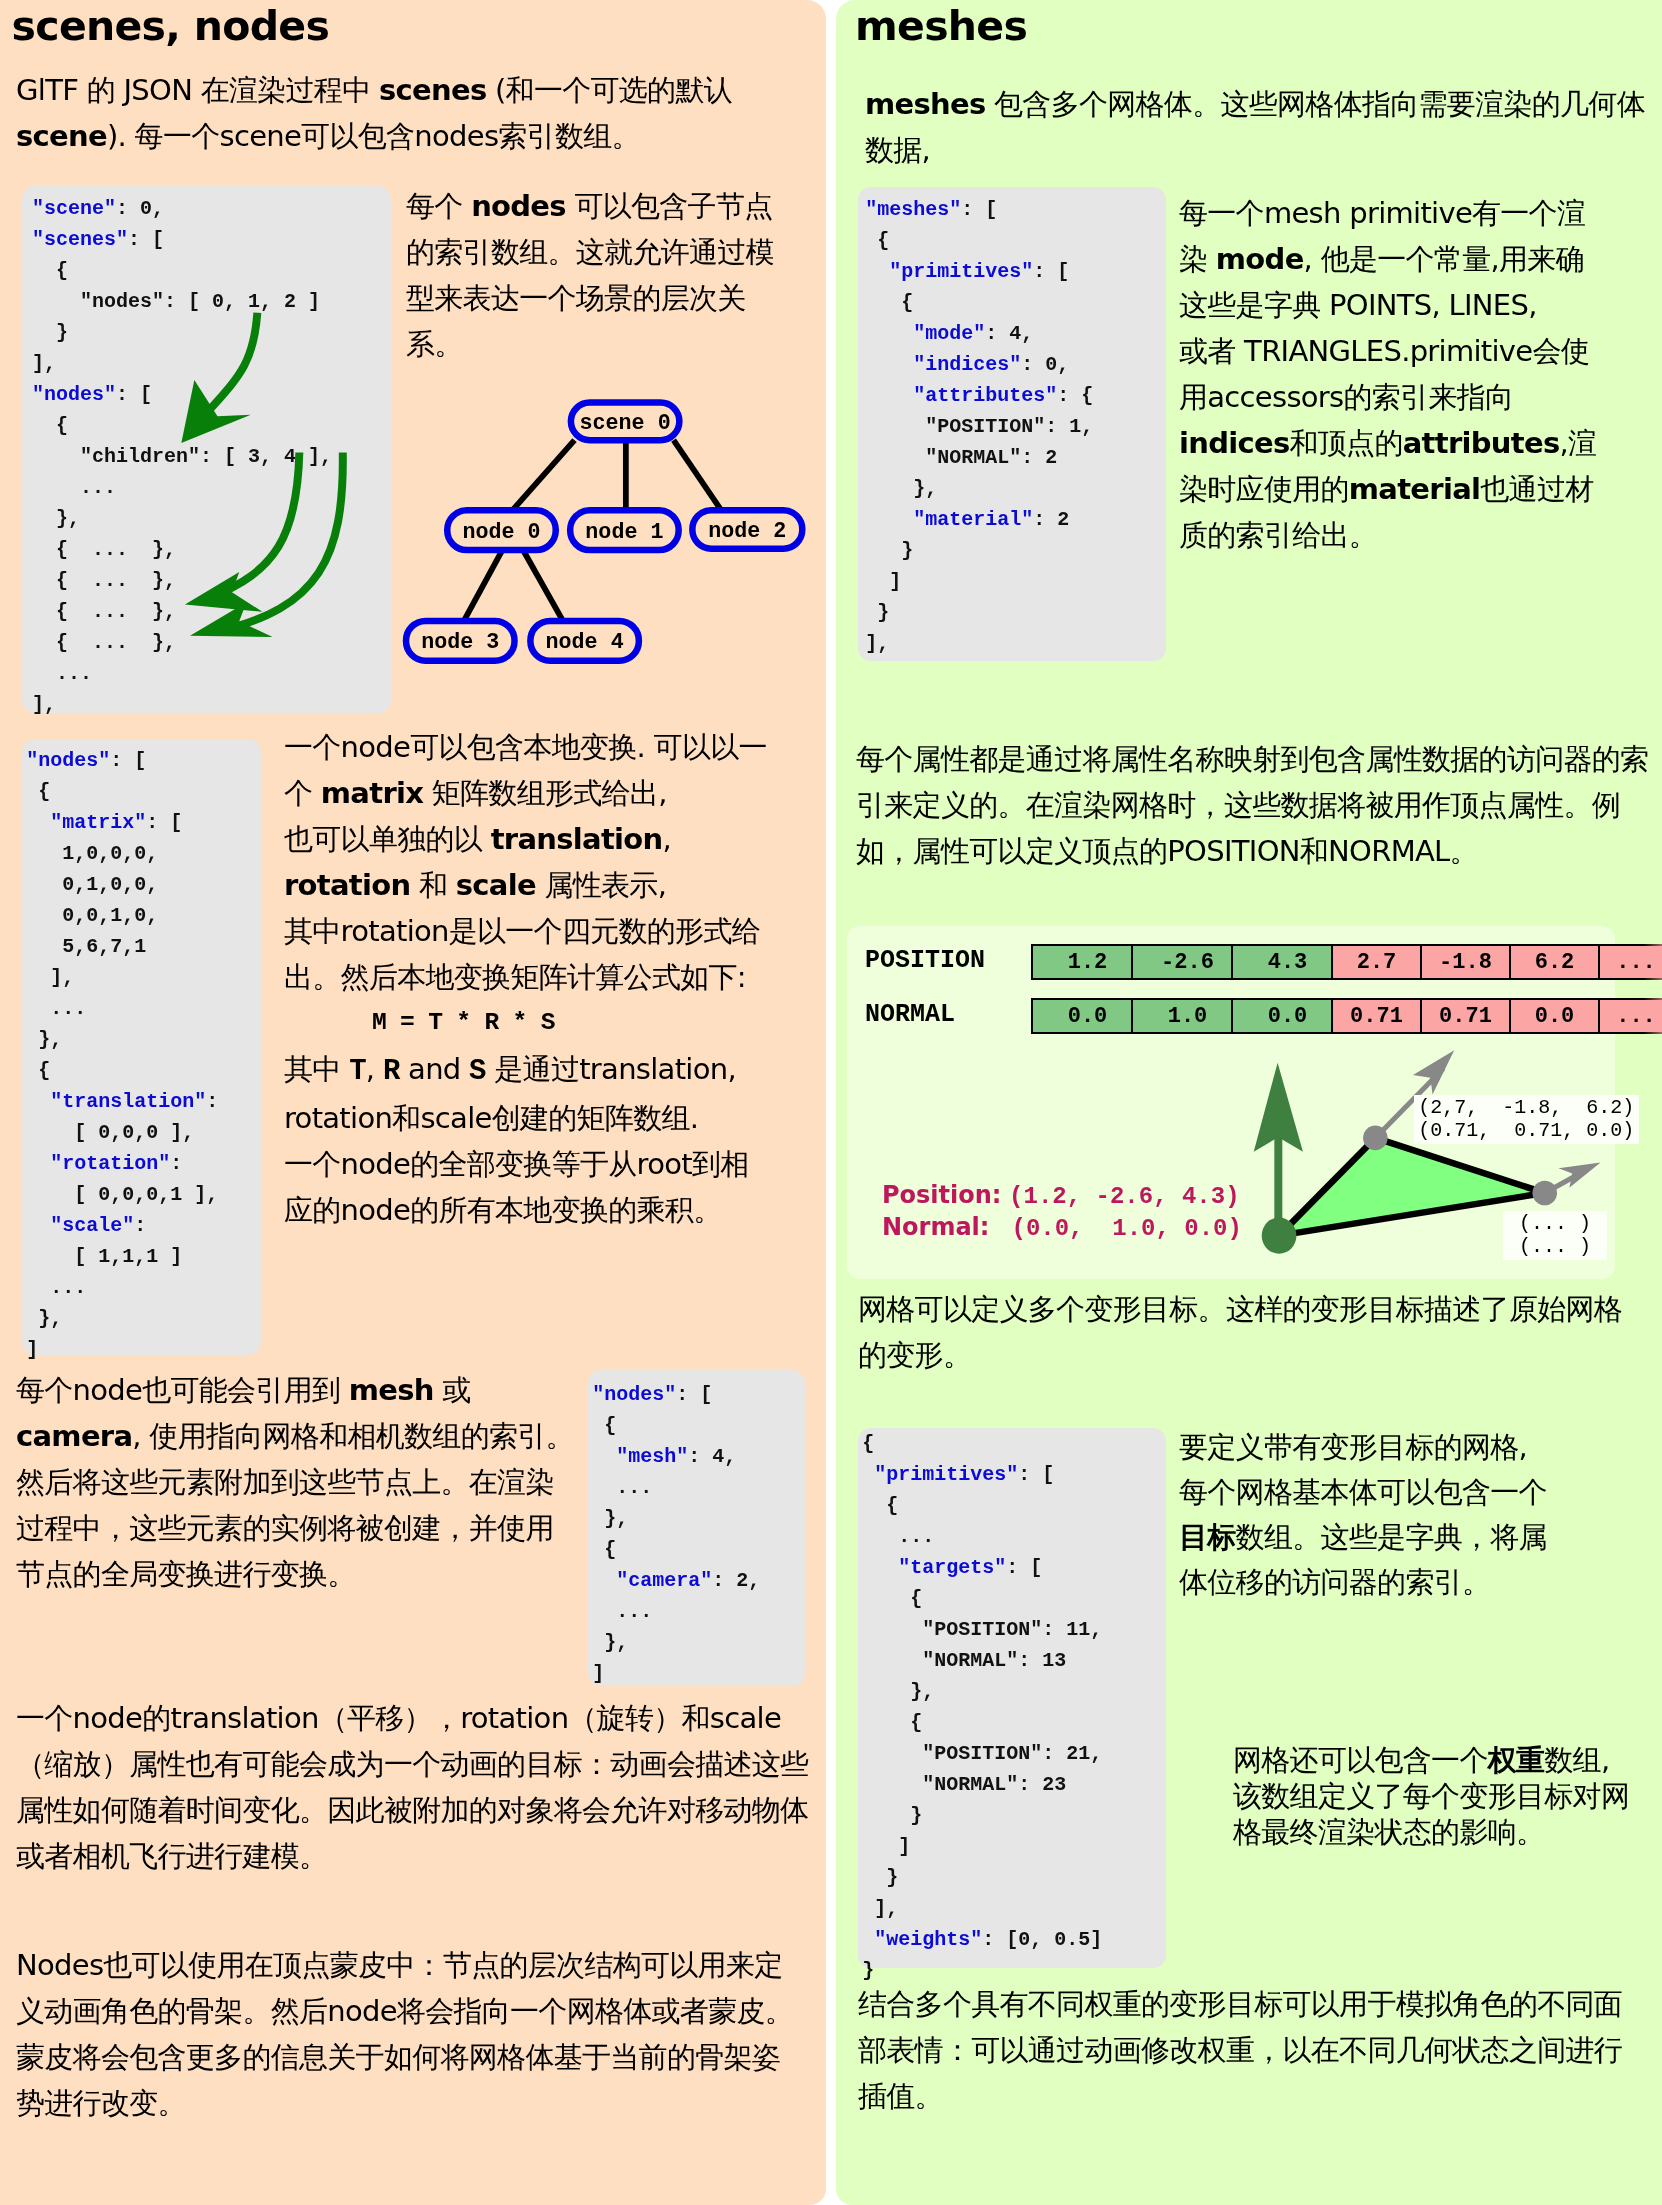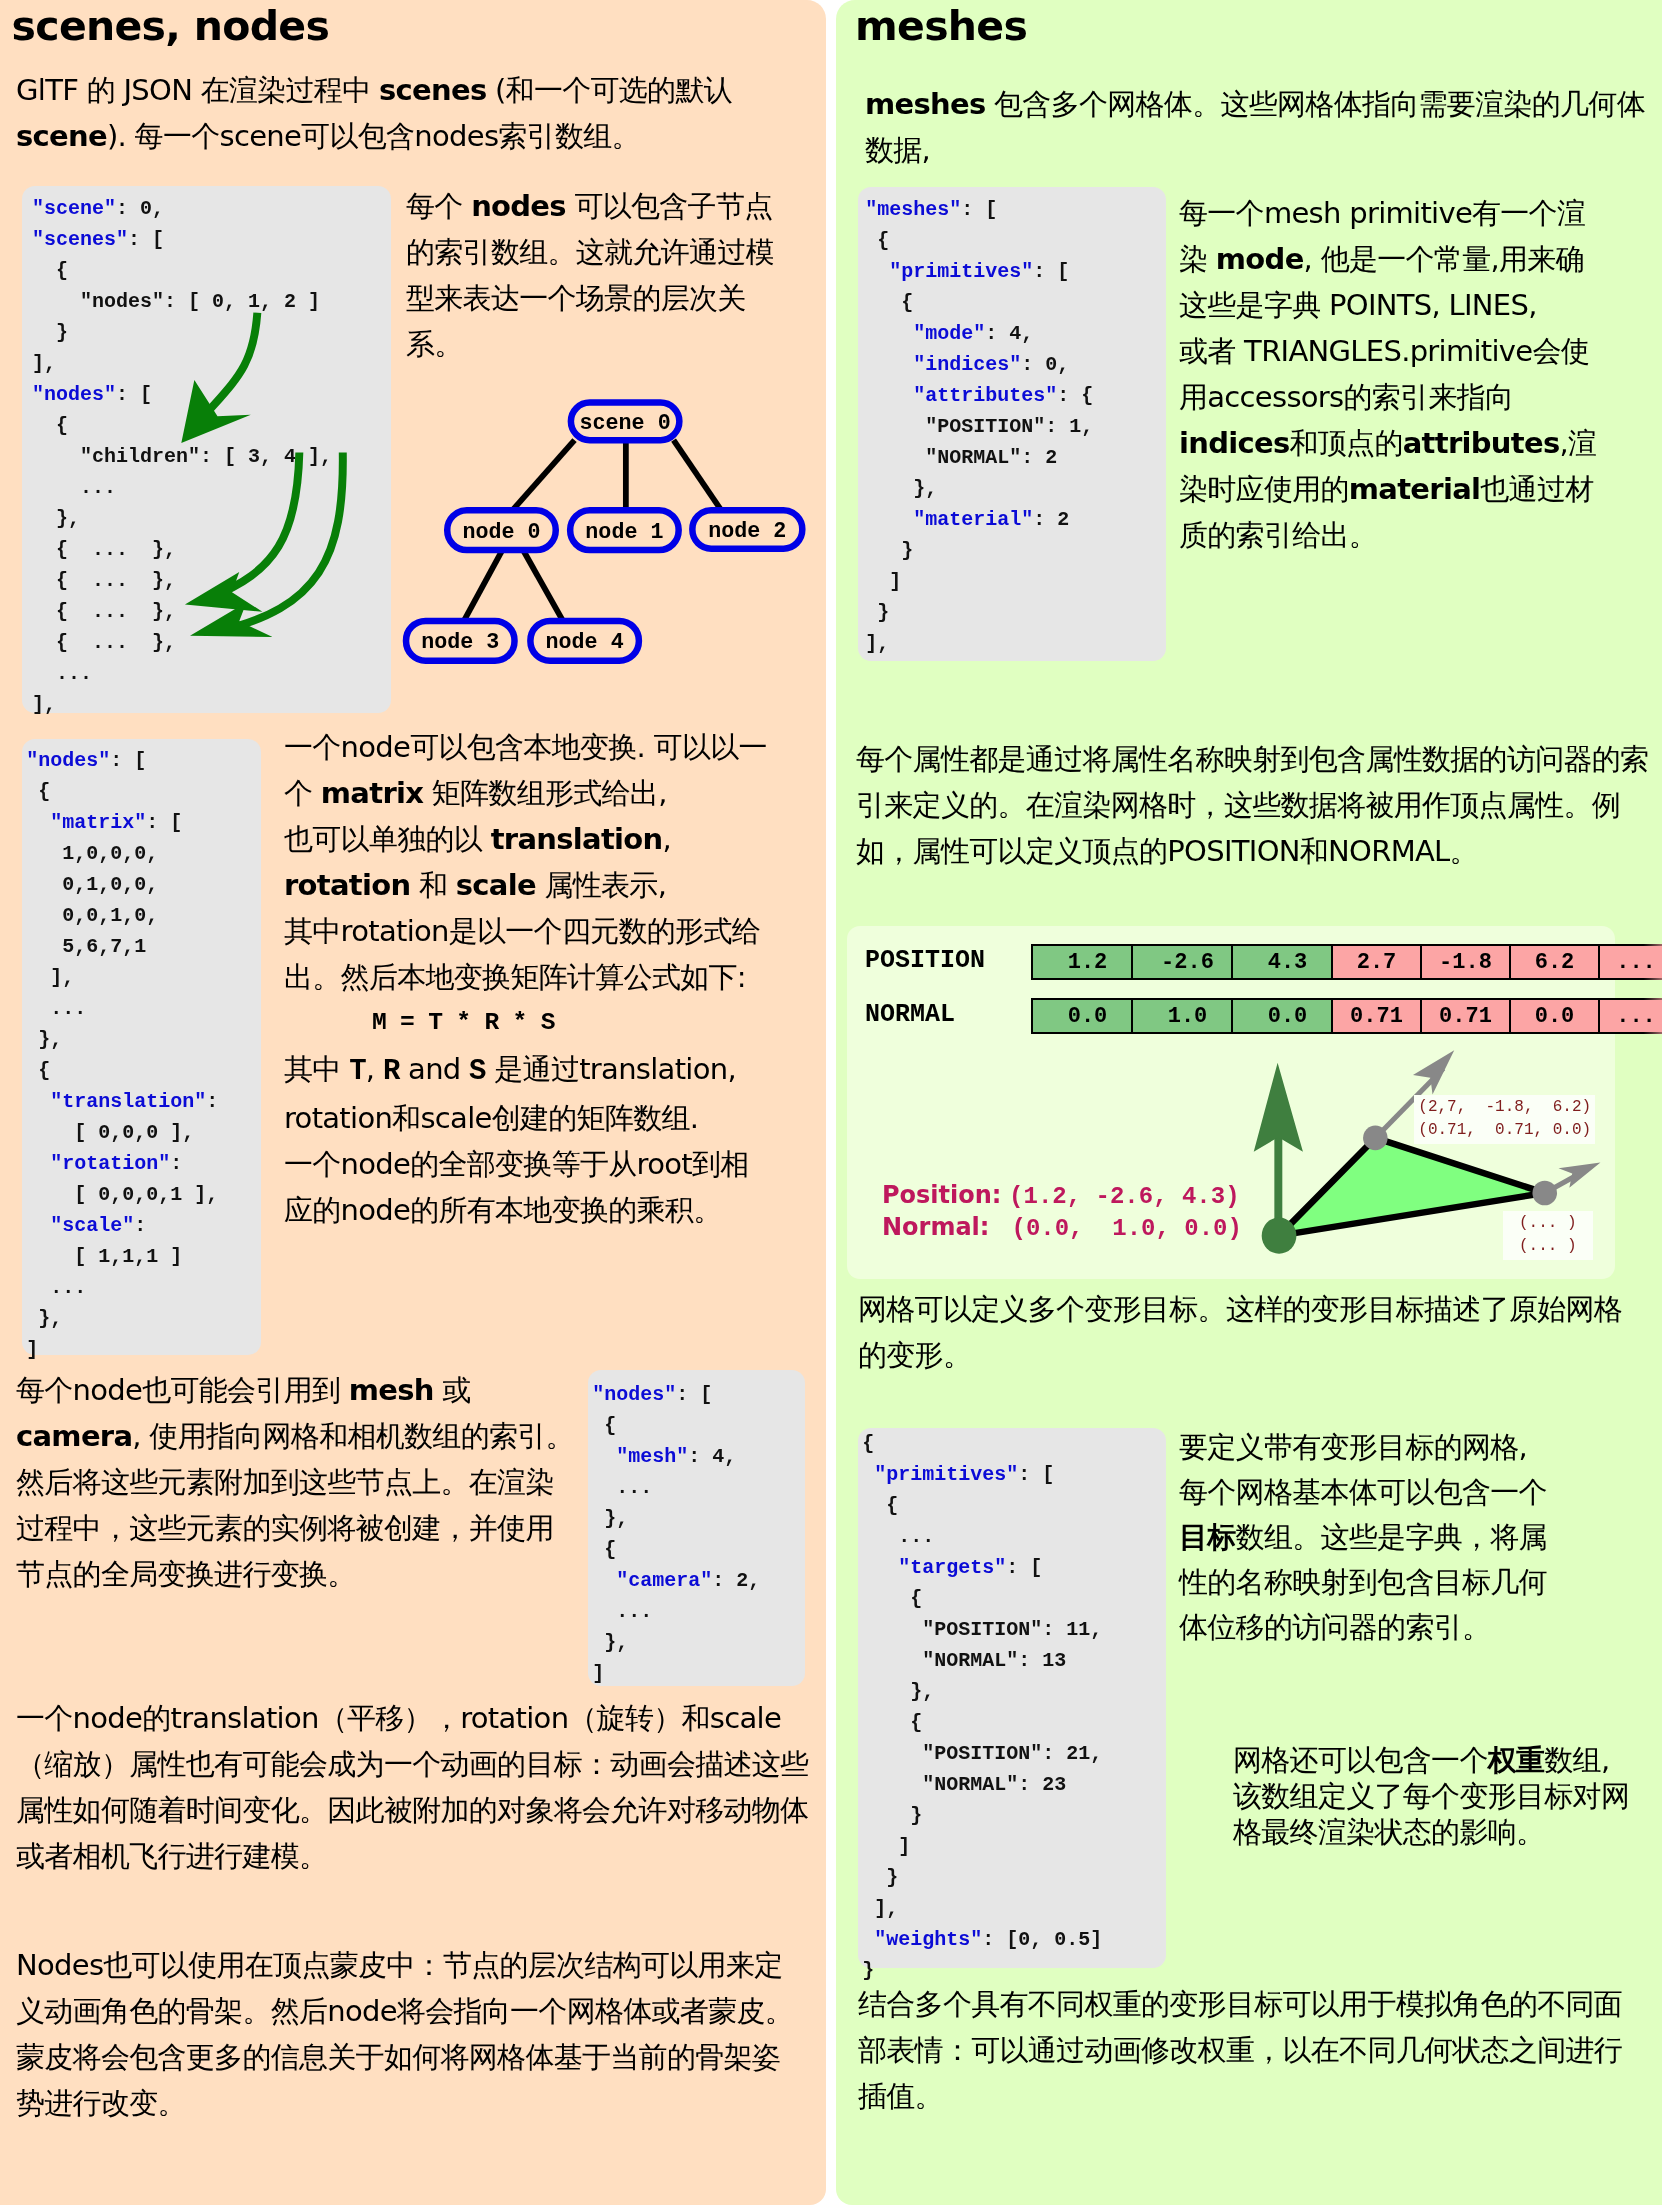--- a/index.html
+++ b/index.html
@@ -20,22 +20,22 @@
   svg text { font-family: "Liberation Mono", "DejaVu Sans Mono", monospace; }
   .attr-box { position: absolute; left: 847px; top: 926px; width: 768px; height: 353px;
               background: #efffdc; border-radius: 13px; }
   .row-label { position: absolute; font-family: "Liberation Mono", monospace; font-weight: bold; font-size: 25px; }
   .cells { position: absolute; display: flex; }
   .cell { width: 87px; height: 32px; border: 2.2px solid #000; border-right: none; box-sizing: content-box;
           font-family: "Liberation Mono", monospace; font-size: 22px; font-weight: bold;
           display: flex; align-items: center; justify-content: center; background: #fca5a5; }
   .cell.hl { background: #80c883; padding-left: 11px; }
   .cell.fade { border-right: none; border-image: linear-gradient(to right, #000 60%, rgba(0,0,0,0)) 1; width: 72px; }
-  .vlabel { position: absolute; font-family: "Liberation Mono", monospace; font-size: 16px; line-height: 23px;
-            white-space: pre; background: #fbfff7; padding: 1.4px 4.3px; color: #7f1d1d; }
+  .vlabel { position: absolute; font-family: "Liberation Mono", monospace; font-size: 20px; line-height: 23px;
+            white-space: pre; background: #fbfff7; padding: 1.4px 4.3px; color: #000000; }
   .green-lbl { position: absolute; color: #be185d; font-size: 24px; line-height: 30px; }
   .green-lbl b { font-family: "DejaVu Sans", sans-serif; }
   .green-lbl .m { font-family: "Liberation Mono", monospace; font-weight: bold; }
 </style>
 </head>
 <body>
 
 <div id="left-panel" class="panel"></div>
 
 <div class="title" style="left:11.6px; top:1.4px;">scenes, nodes</div>
@@ -187,21 +187,20 @@
 </div>
 
 <div class="para" style="left:858px; top:1289px; width:782px;font-family:Liberation Mono, monospace;">网格可以定义多个变形目标。这样的变形目标描述了原始网格的变形。</div>
 
 <div class="code" id="code-r2" style="left:858px; top:1428px; width:308px; height:540px; padding:0px 4.3px;"><span class="line"><span>{</span></span><span class="line"><span> </span><span class="k">"primitives"</span><span>: [</span></span><span class="line"><span>  {</span></span><span class="line"><span>   ...</span></span><span class="line"><span>   </span><span class="k">"targets"</span><span>: [</span></span><span class="line"><span>    {</span></span><span class="line"><span>     "POSITION": 11,</span></span><span class="line"><span>     "NORMAL": 13</span></span><span class="line"><span>    },</span></span><span class="line"><span>    {</span></span><span class="line"><span>     "POSITION": 21,</span></span><span class="line"><span>     "NORMAL": 23</span></span><span class="line"><span>    }</span></span><span class="line"><span>   ]</span></span><span class="line"><span>  }</span></span><span class="line"><span> ],</span></span><span class="line"><span> </span><span class="k">"weights"</span><span>: [0, 0.5]</span></span><span class="line"><span>}</span></span></div>
 
 <div class="para" style="left:1179px; top:1425px; width:435px; line-height:45px;">
   <div>要定义带有变形目标的网格,</div>
   <div>每个网格基本体可以包含一个</div>
   <div><b>目标</b><span>数组。这些是字典，将属</span></div>
-  <div>性的名称映射到包含目标几何</div>
   <div>体位移的访问器的索引。</div>
 </div>
 
 <div class="para" style="left:1212px; top:1742px; width:449px; line-height:36px;margin-left:21px;">
   <div><span>网格还可以包含一个</span><b>权重</b><span>数组,</span></div>
   <div>该数组定义了每个变形目标对网</div>
   <div>格最终渲染状态的影响。</div>
 </div>
 
 <div class="para" style="left:858px; top:1981px; width:768px;">结合多个具有不同权重的变形目标可以用于模拟角色的不同面部表情：可以通过动画修改权重，以在不同几何状态之间进行插值。</div>

